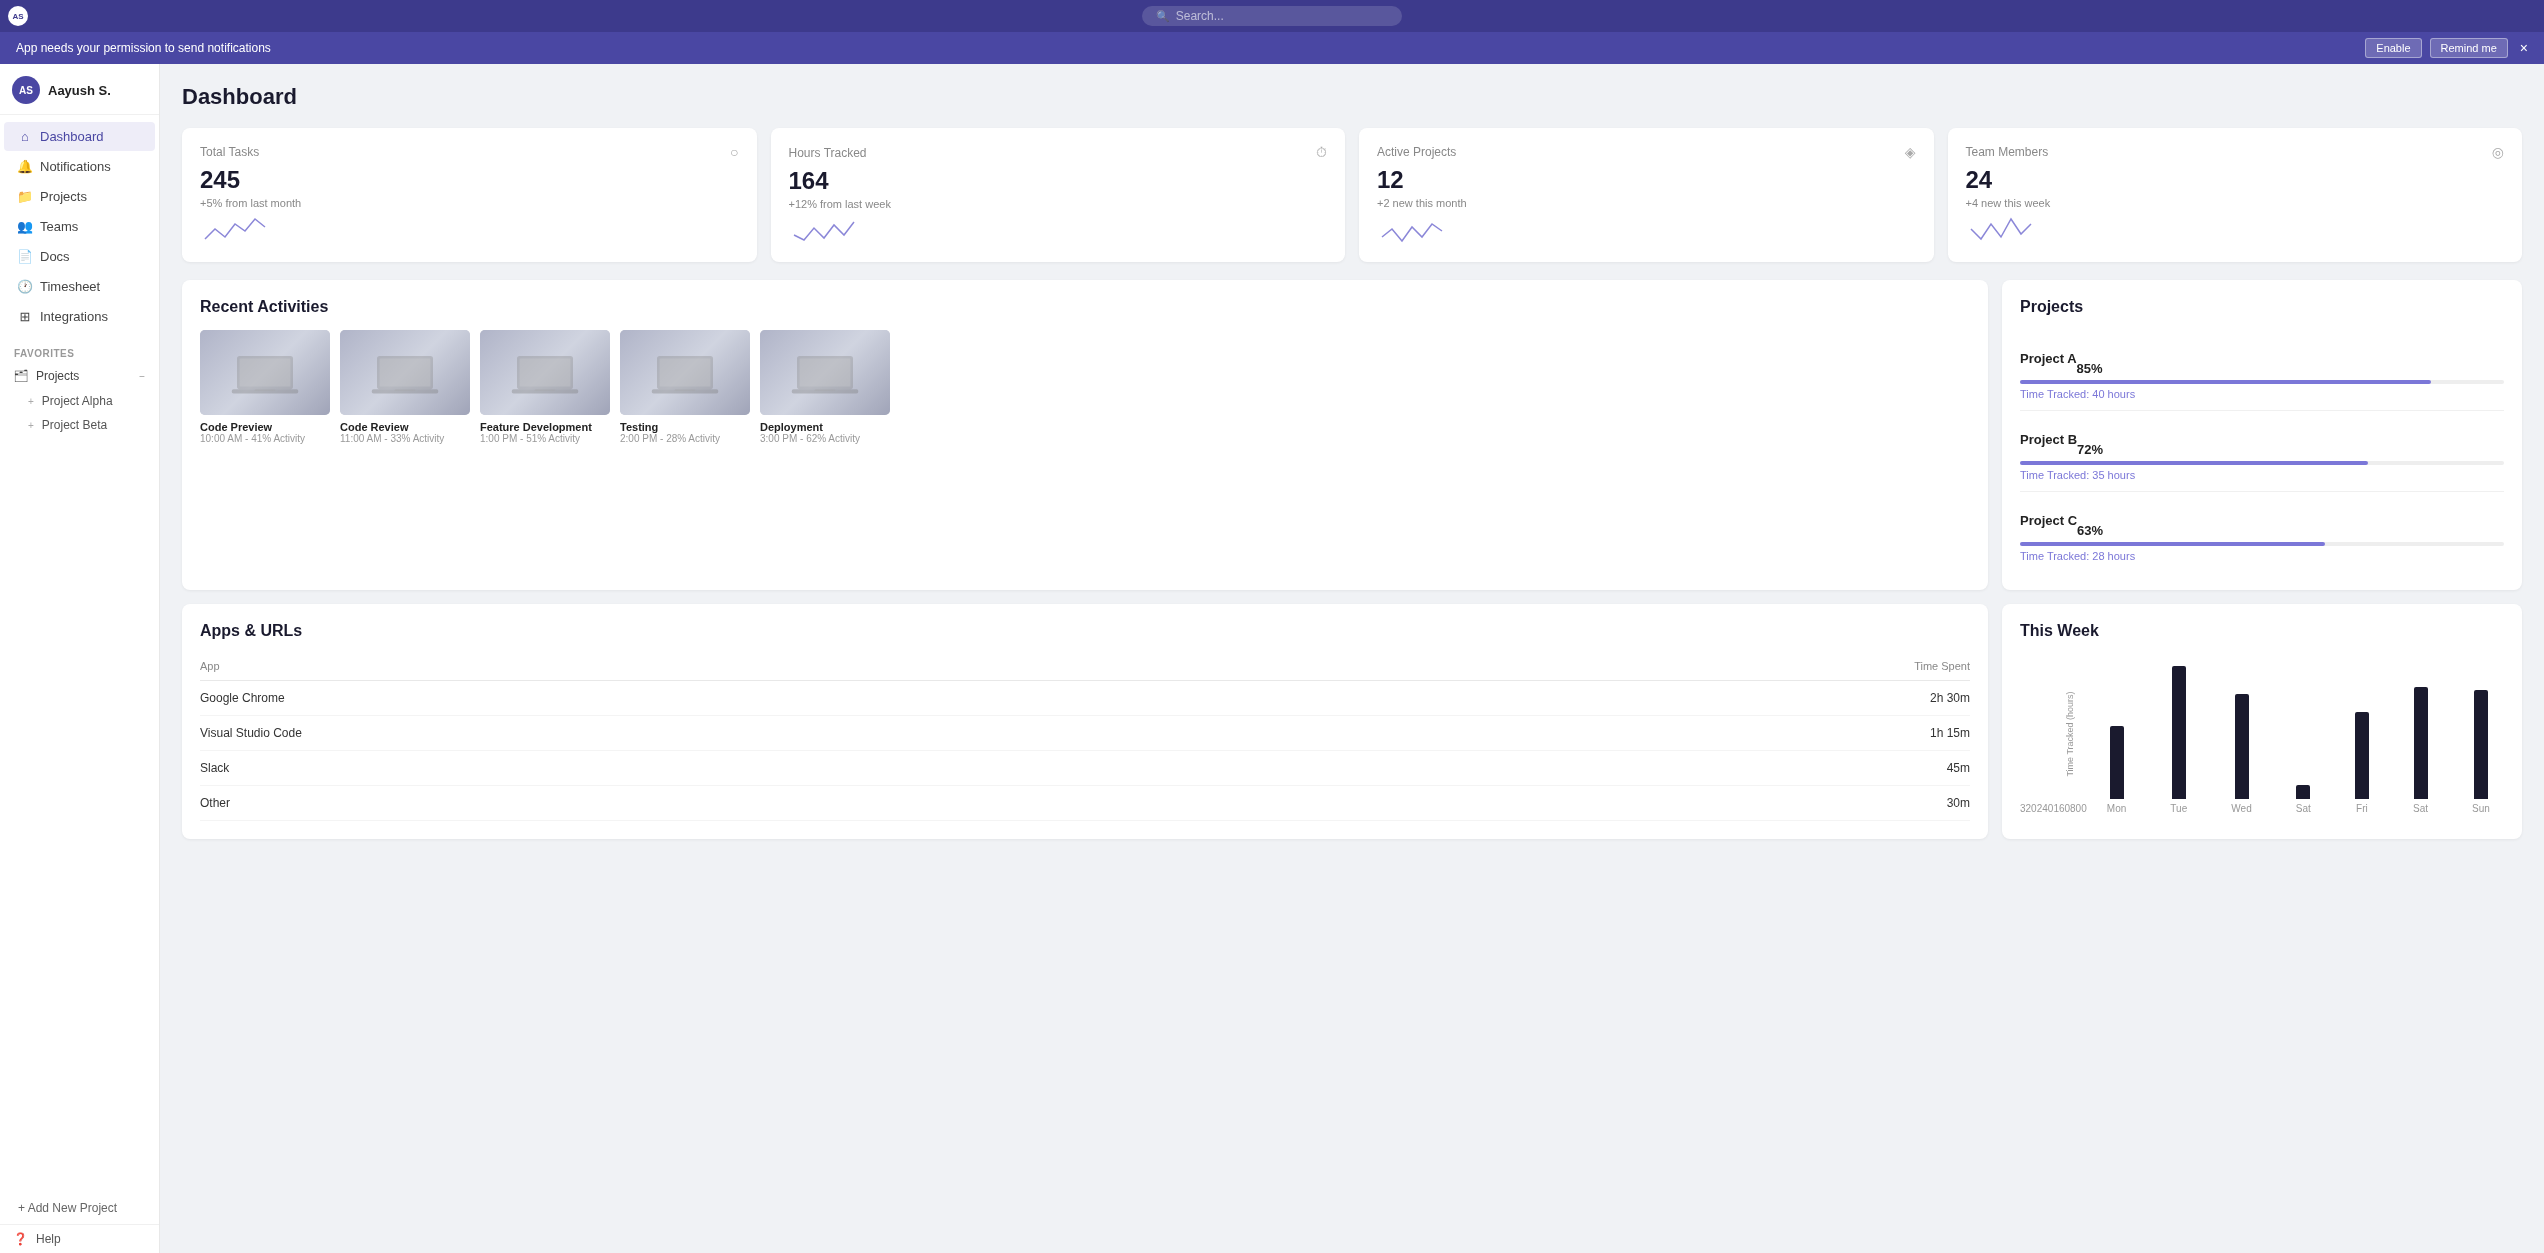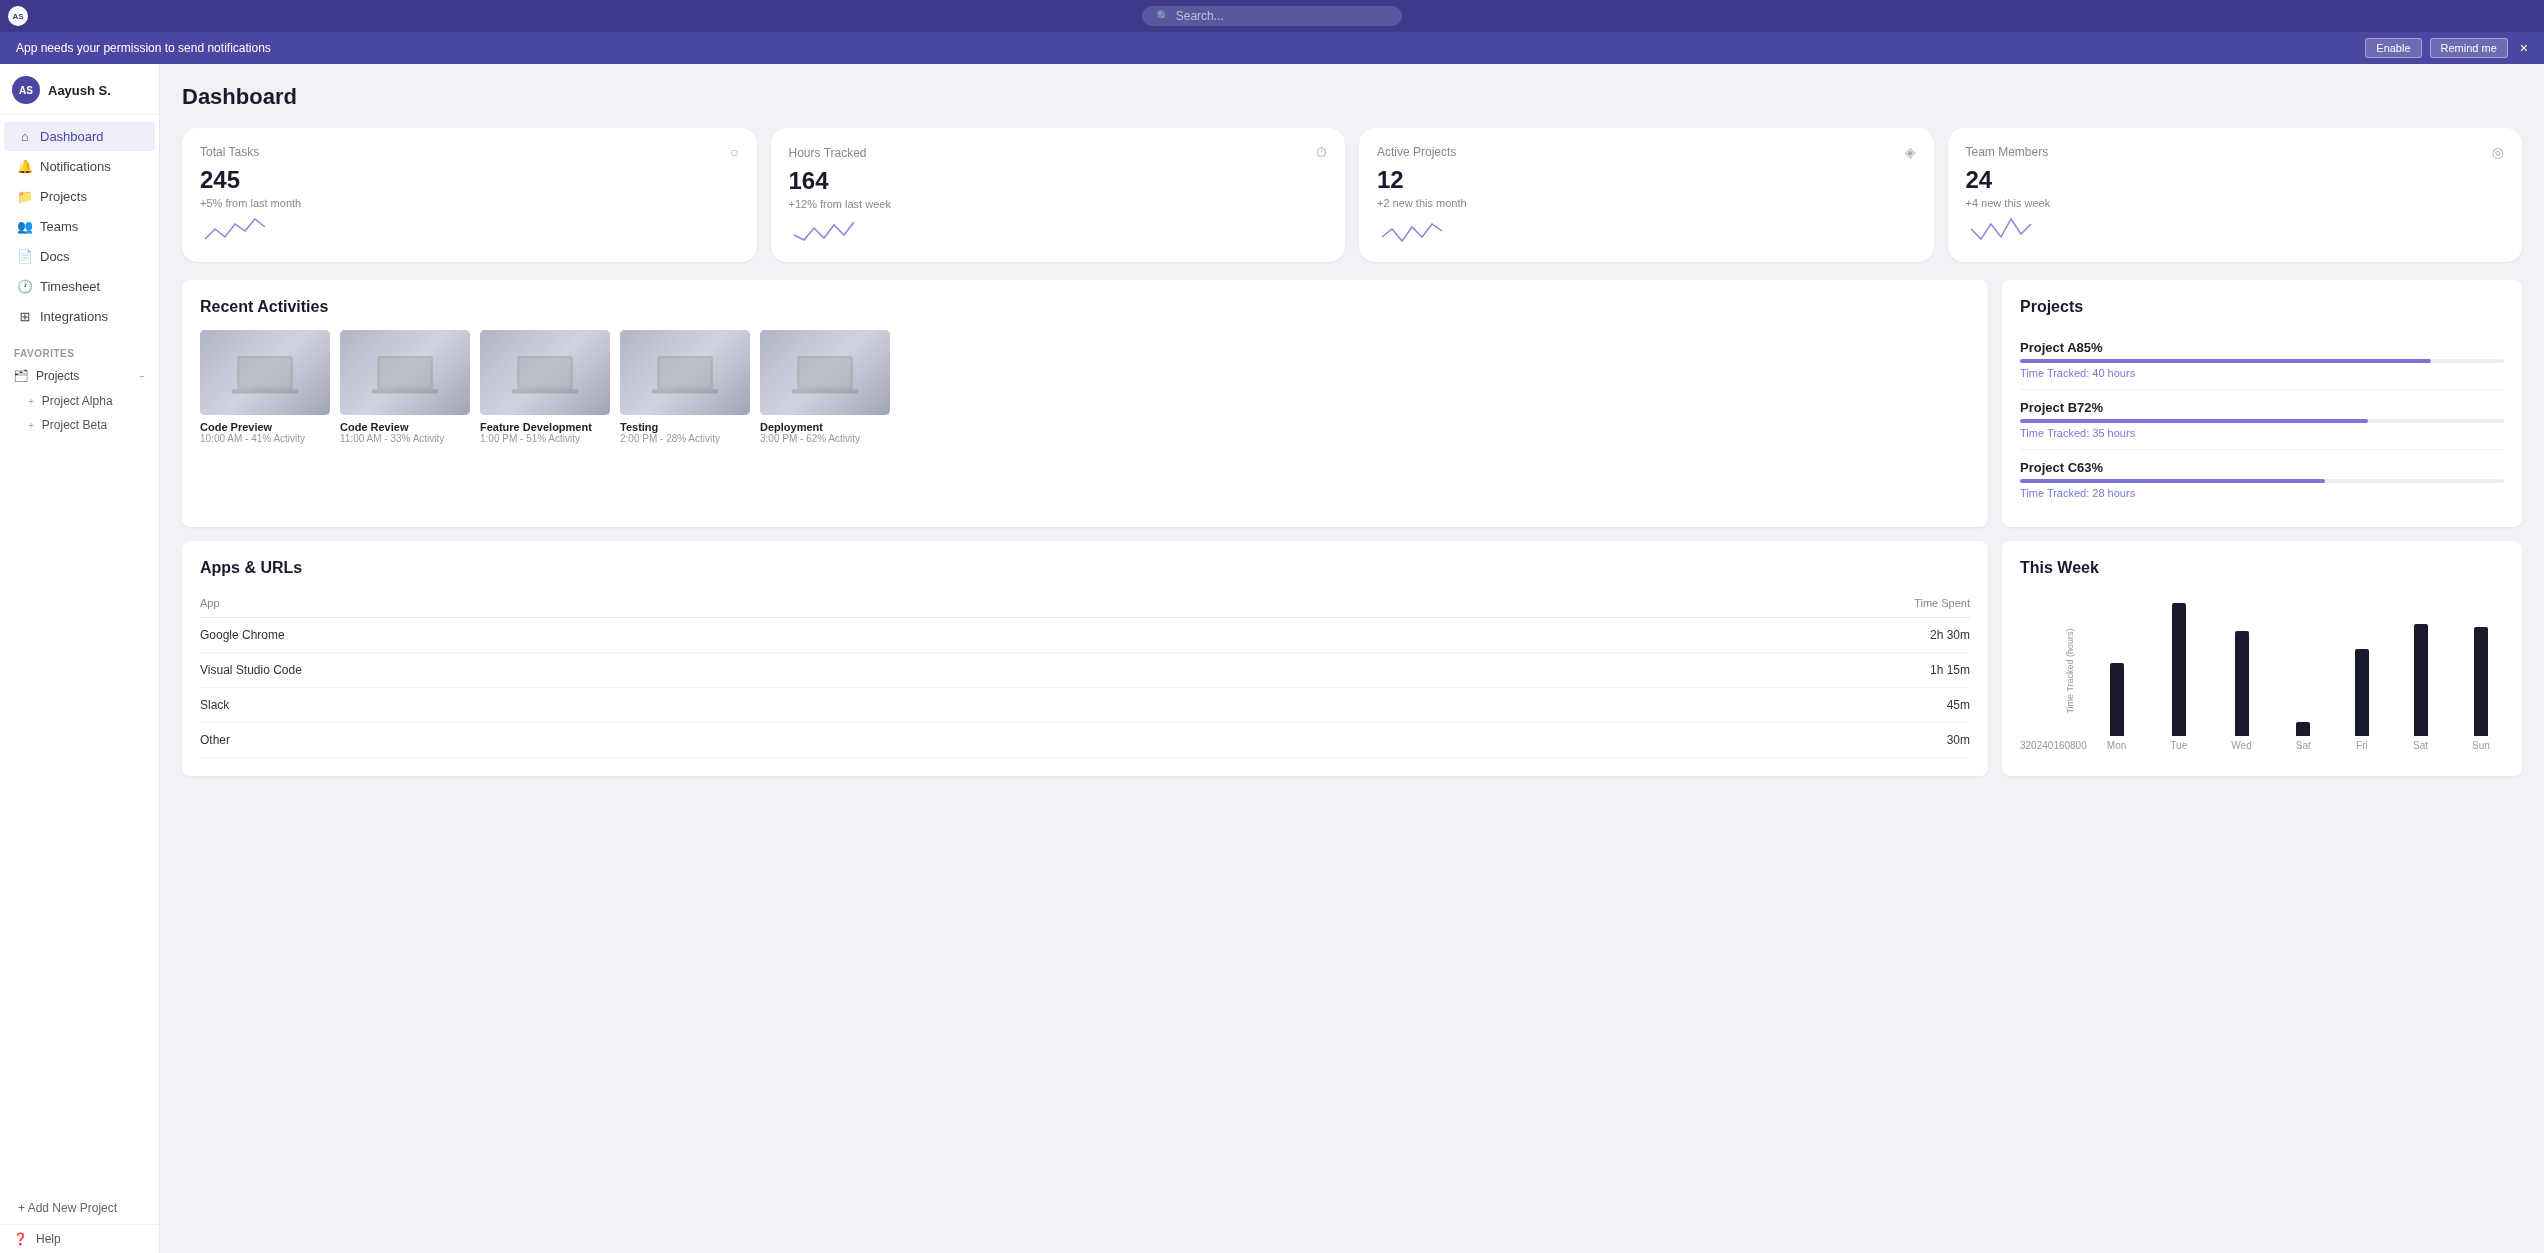--- a/index.html
+++ b/index.html
@@ -39,21 +39,21 @@
     .add-project { display: flex; align-items: center; gap: 6px; padding: 7px 14px; font-size: 12px; color: #666; cursor: pointer; border-radius: 4px; margin: 2px 4px; }
     .help-item { display: flex; align-items: center; gap: 8px; padding: 7px 14px; font-size: 12px; color: #555; cursor: pointer; margin-top: auto; border-top: 1px solid #f0f0f0; }
     .sidebar-bottom { margin-top: auto; }
 
     
     #main { flex: 1; overflow-y: auto; padding: 20px 22px; }
     .page-title { font-size: 22px; font-weight: 700; color: #1a1a2e; margin-bottom: 18px; }
 
     
     .stat-cards { display: grid; grid-template-columns: repeat(4, 1fr); gap: 14px; margin-bottom: 18px; }
-    .stat-card { background: #fff; border-radius: 16px; padding: 16px 18px 12px; box-shadow: 0 1px 3px rgba(0,0,0,0.06); }
+    .stat-card { background: #fff; border-radius: 8px; padding: 16px 18px 12px; box-shadow: 0 1px 3px rgba(0,0,0,0.06); }
     .stat-card-header { display: flex; align-items: center; justify-content: space-between; margin-bottom: 6px; }
     .stat-label { font-size: 12px; color: #888; font-weight: 500; }
     .stat-value { font-size: 24px; font-weight: 700; color: #1a1a2e; margin-bottom: 3px; }
     .stat-change { font-size: 11px; color: #888; }
     .stat-icon { color: #aaa; font-size: 14px; }
     .mini-chart-line { fill: none; stroke: #8b87d8; stroke-width: 1.5; }
 
     
     .bottom-row { display: grid; grid-template-columns: 1fr 520px; gap: 14px; }
 
@@ -69,21 +69,21 @@
     .laptop-svg { width: 70px; height: 50px; opacity: 0.7; }
     .activity-name { font-size: 11px; font-weight: 600; color: #222; }
     .activity-meta { font-size: 10px; color: #999; }
 
     
     .projects-panel { }
     .project-row { padding: 10px 0; border-bottom: 1px solid #f0f0f0; }
     .project-row:last-child { border-bottom: none; }
     .project-row-top { display: flex; justify-content: flex-start; align-items: center; margin-bottom: 4px; }
     .project-name { font-size: 13px; font-weight: 600; color: #222; }
-    .project-pct { font-size: 13px; font-weight: 600; color: #222; }
+    .project-pct { font-size: 13px; font-weight: 600; color: #222; margin-top: 21px; }
     .project-time { font-size: 11px; color: #7b77d8; }
     .progress-bar-bg { height: 4px; background: #eee; border-radius: 2px; width: 100%; }
     .progress-bar-fill { height: 4px; background: #7b77d8; border-radius: 2px; }
 
     
     .apps-table { width: 100%; }
     .apps-header { display: flex; justify-content: space-between; padding: 6px 0 8px; border-bottom: 1px solid #e8e8e8; }
     .apps-header-col { font-size: 11px; color: #888; font-weight: 500; }
     .app-row { display: flex; justify-content: space-between; align-items: center; padding: 10px 0; border-bottom: 1px solid #f4f4f4; }
     .app-name { font-size: 12px; color: #333; }

